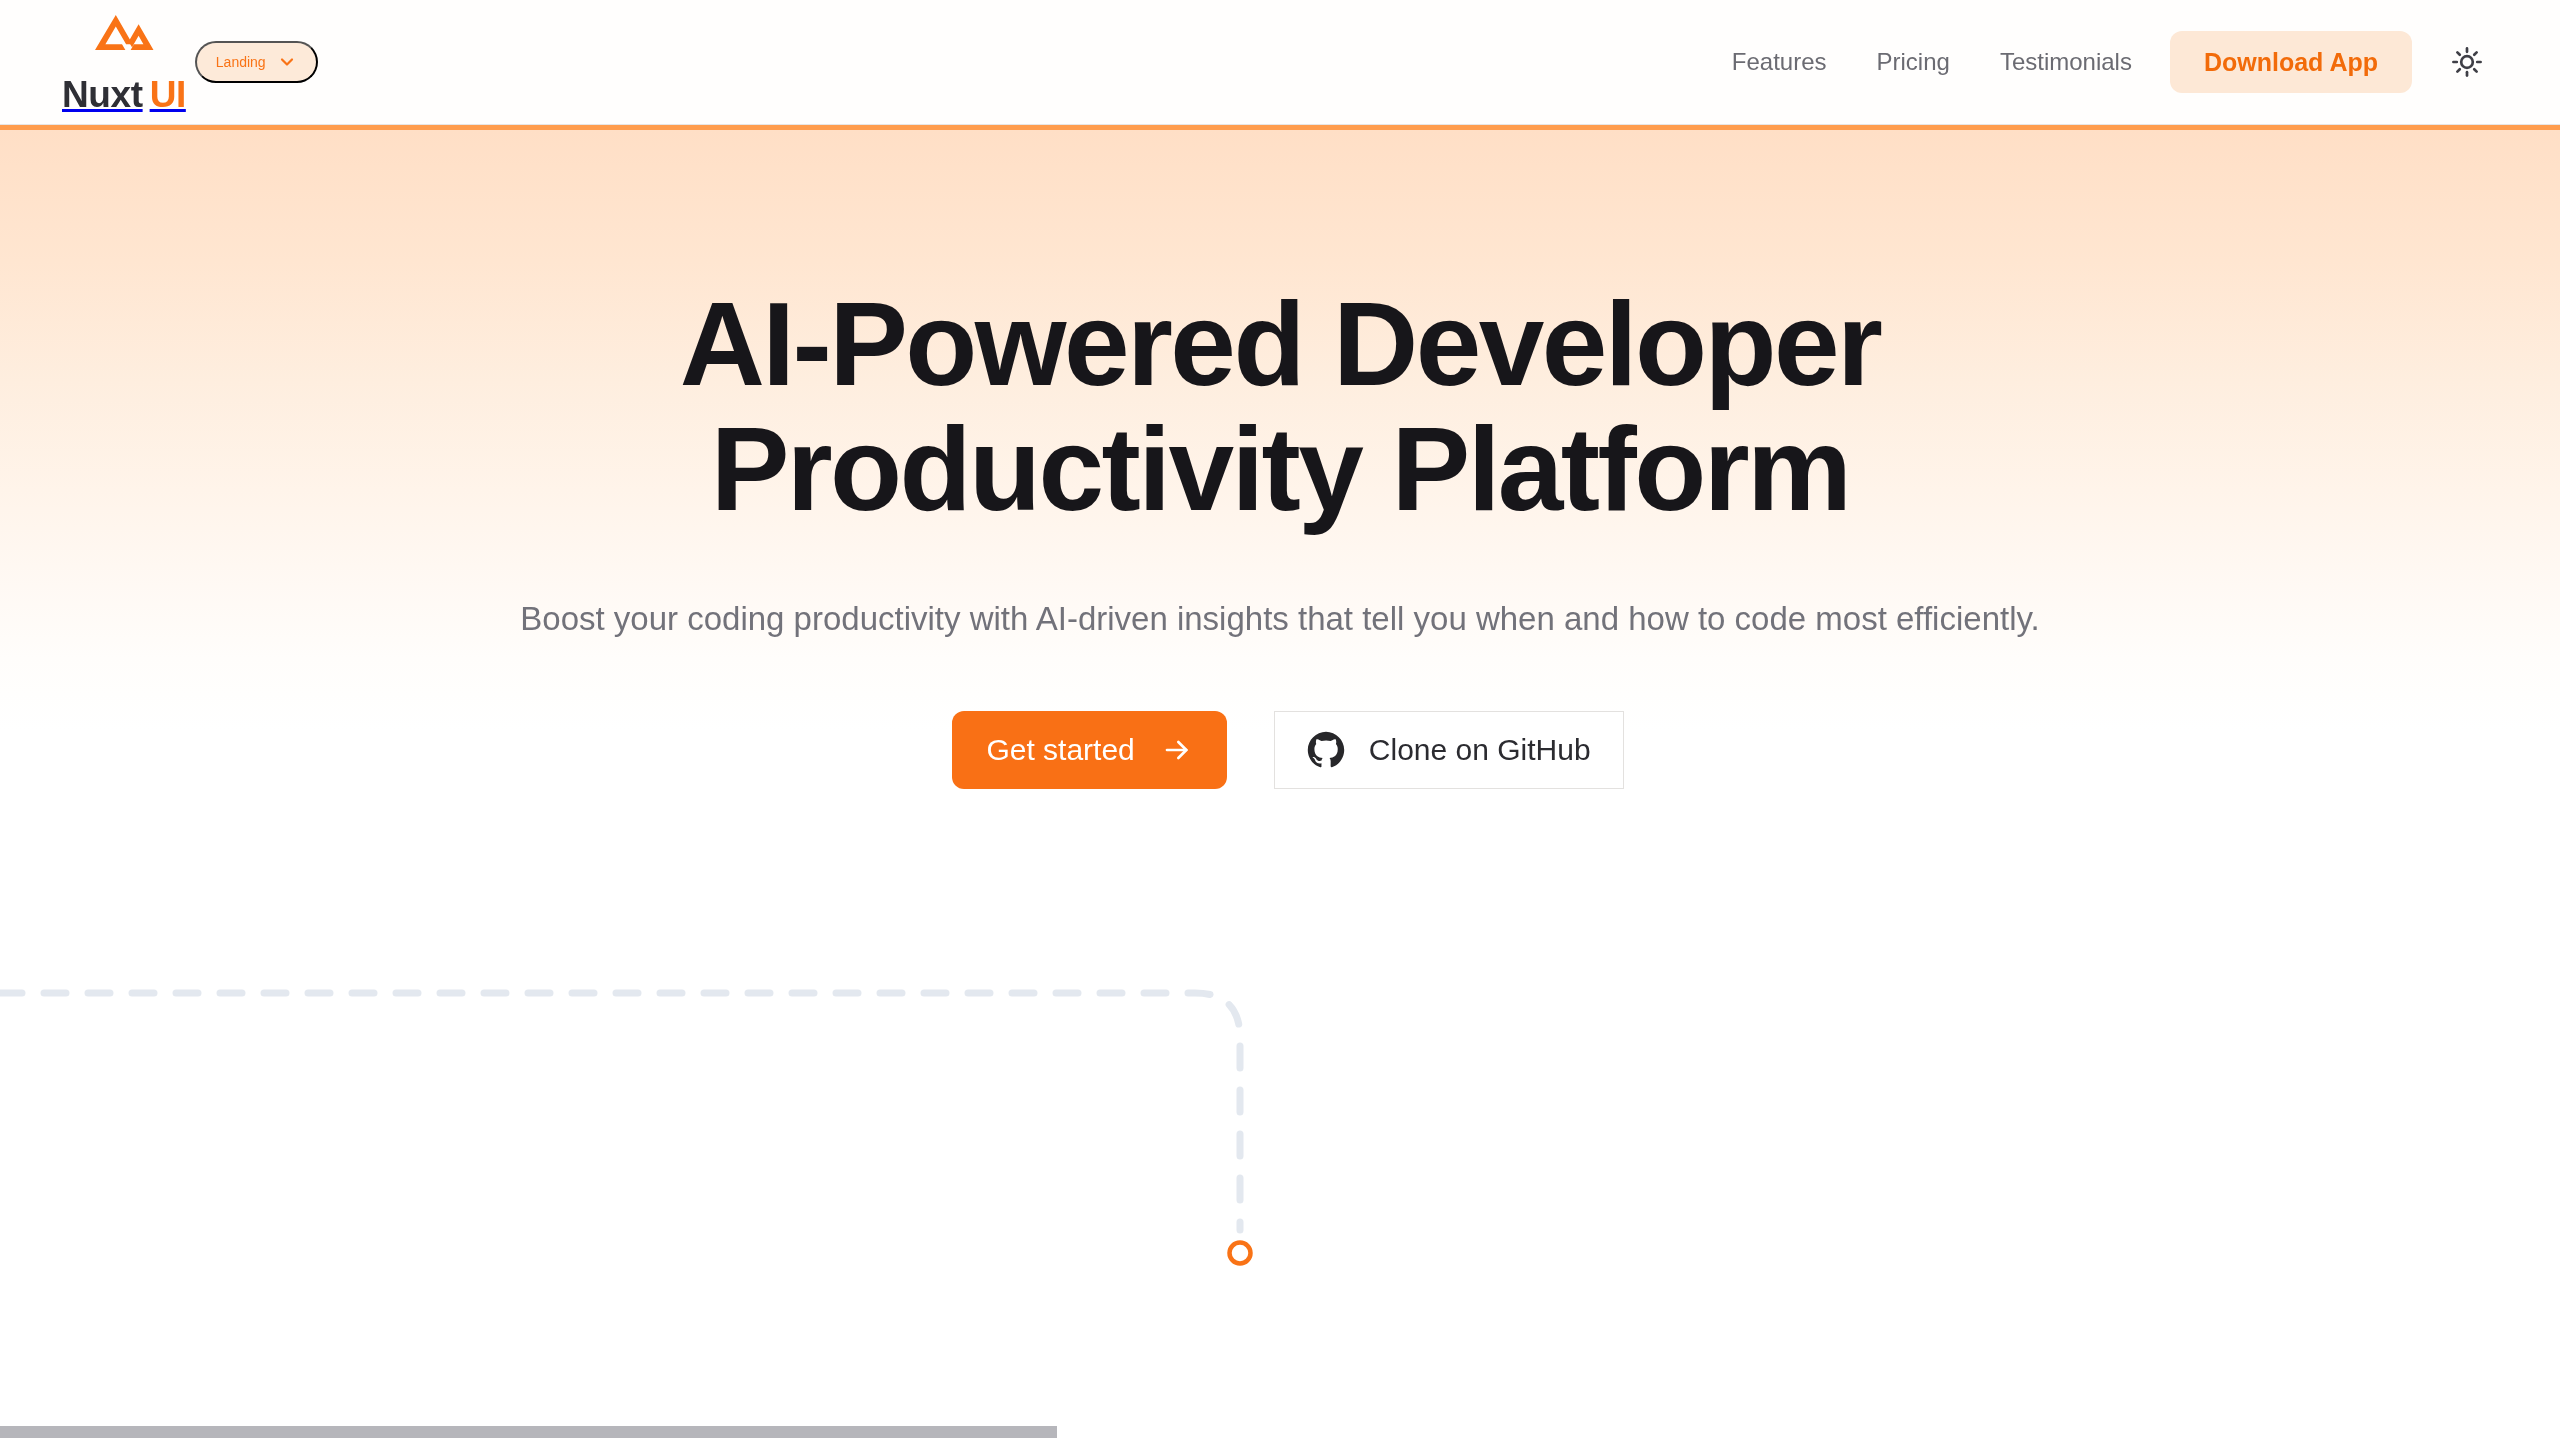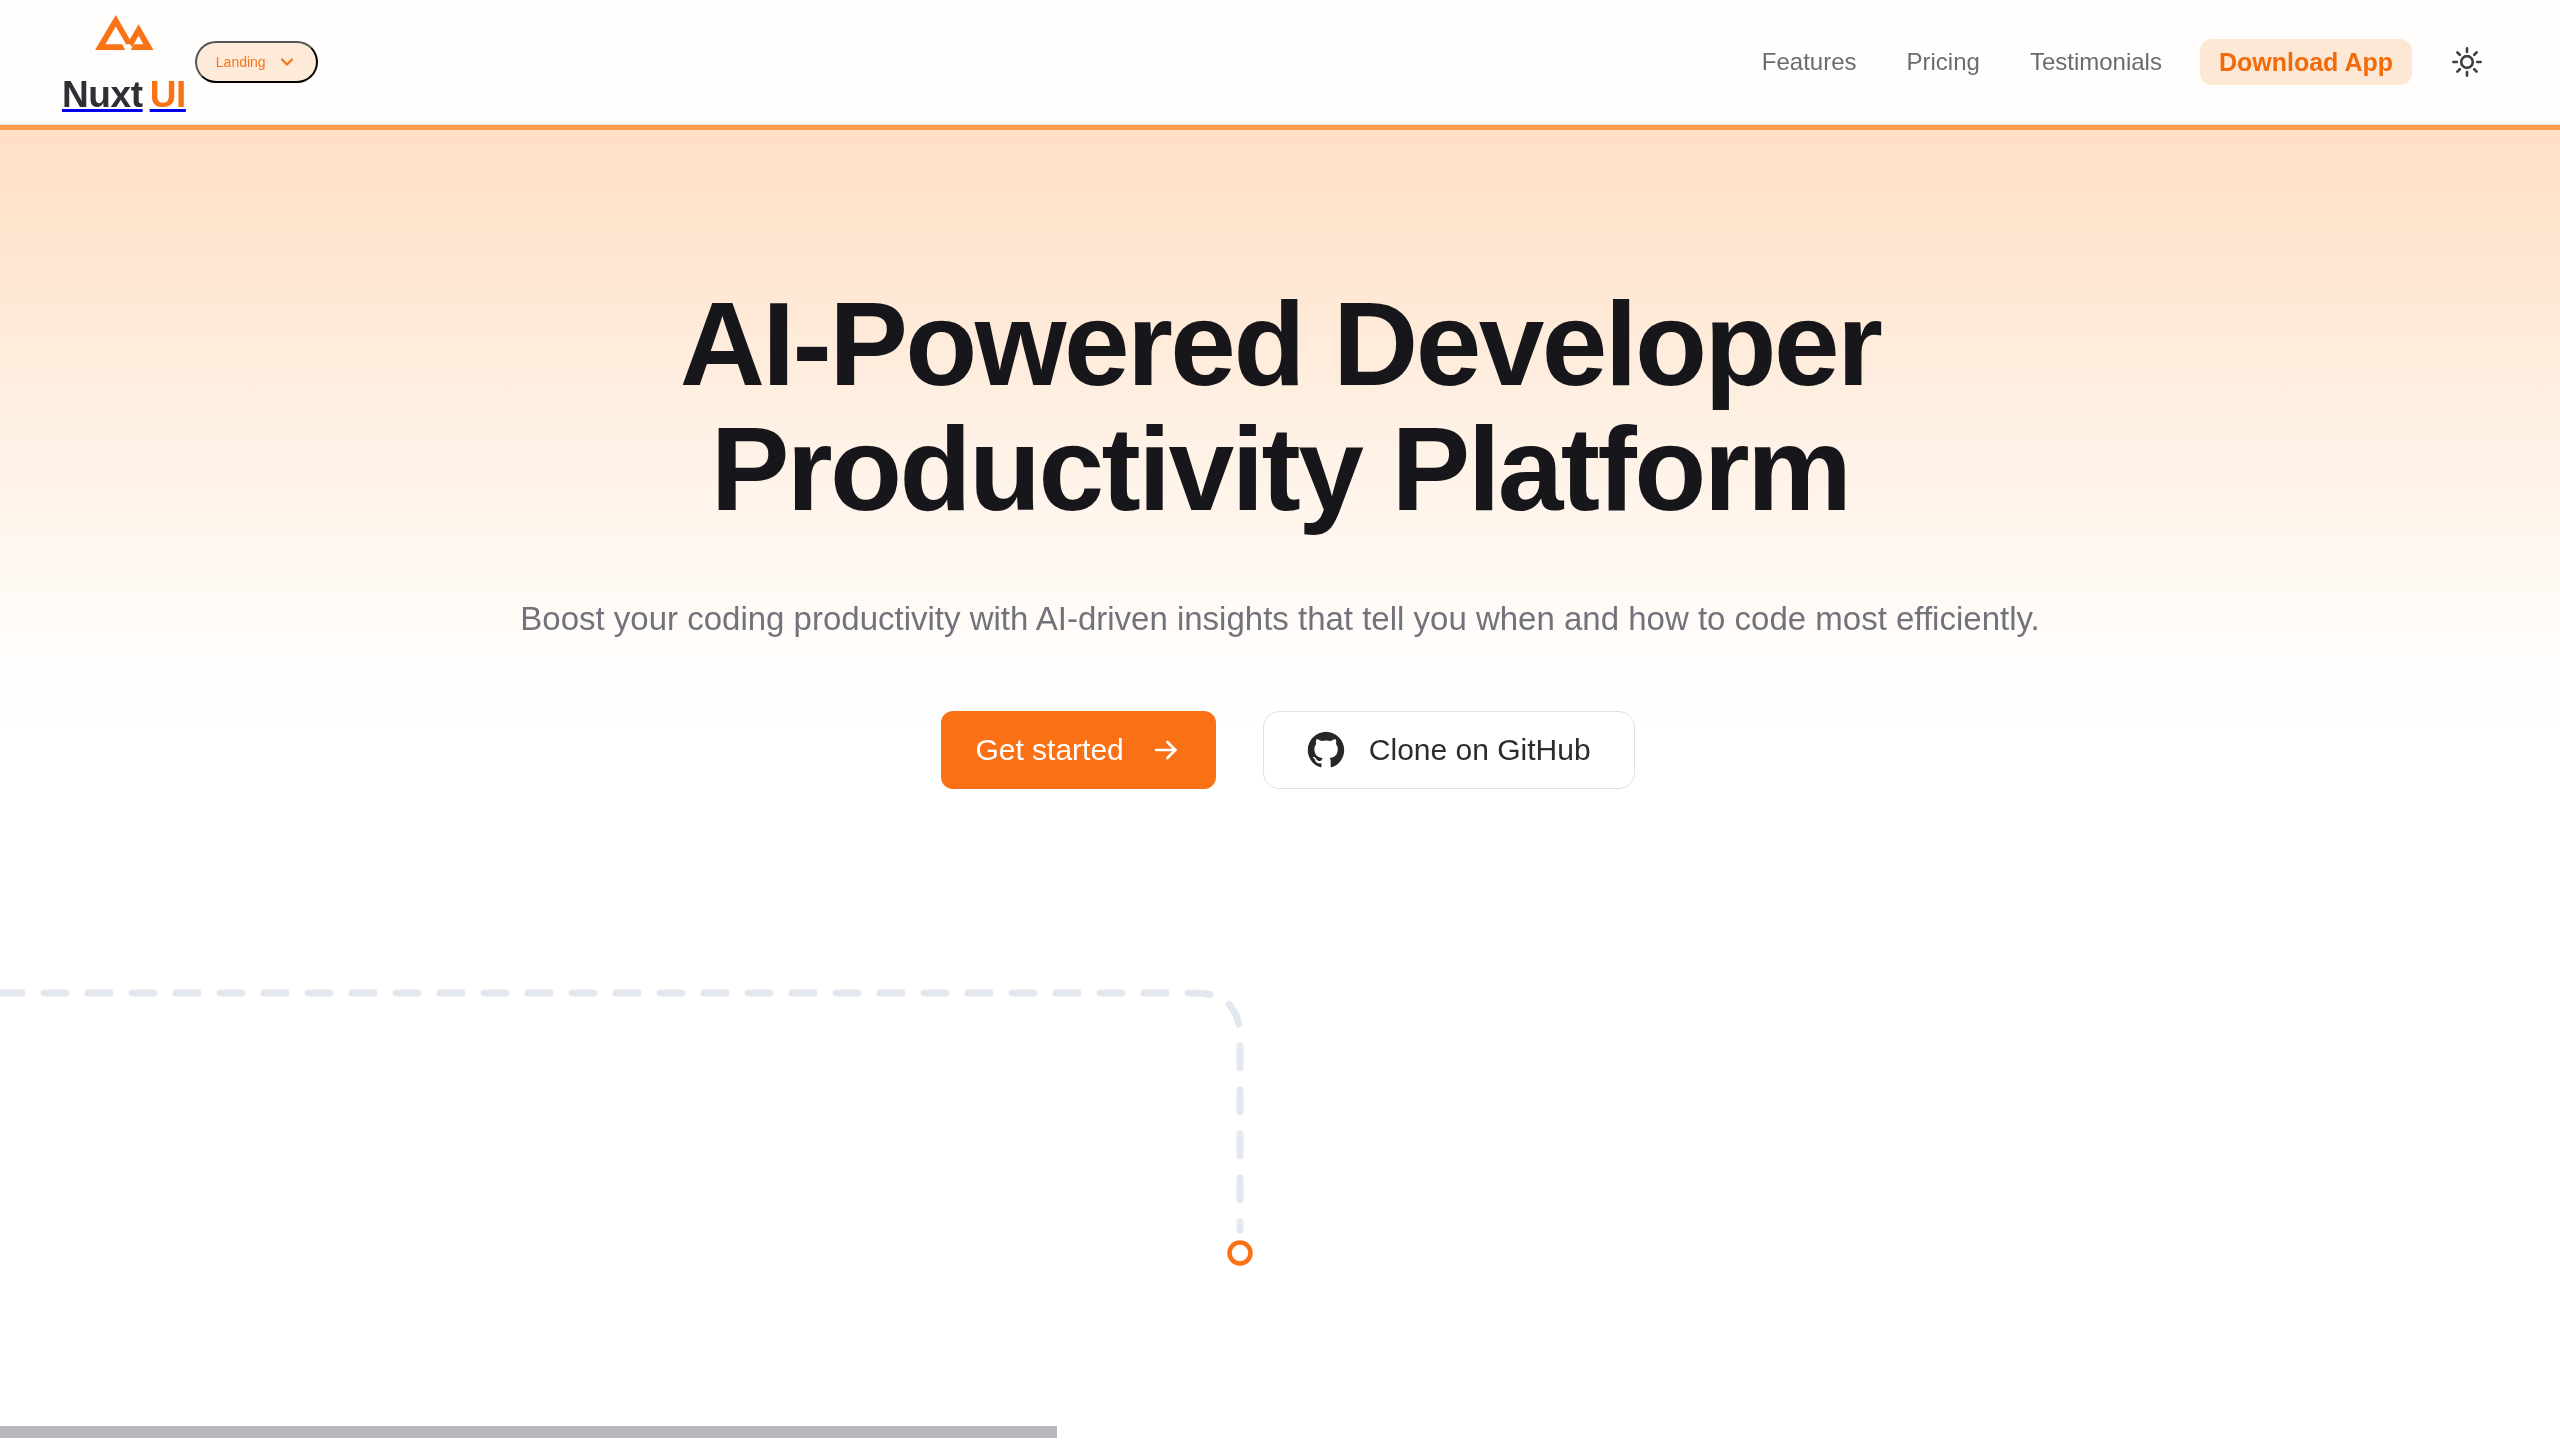--- a/index.html
+++ b/index.html
@@ -45,21 +45,21 @@
   }
   .badge .chev { display:block; width:20px; height:20px; flex:none; }
 
   .nav { display:flex; align-items:center; gap:0; }
   .nav-link {
     font-size:24px; color:#6b6b72; text-decoration:none;
     padding:0 25px; line-height:1; white-space:nowrap;
   }
   .nav-cta {
     display:inline-flex; align-items:center; justify-content:center;
-    height:46px; padding:0 19px; margin-left:13px;
+    height:62px; padding:0 34px; margin-left:13px;
     border-radius:12px;
     background:#fde8d6;
     color:#f26b0a;
     font-size:25px; font-weight:700;
     line-height:1; white-space:nowrap; text-decoration:none;
   }
   .theme-toggle {
     width:62px; height:62px; margin-left:24px;
     display:flex; align-items:center; justify-content:center;
     background:transparent; border:none; cursor:pointer;
@@ -123,22 +123,22 @@
     color:#ffffff;
     font-size:30px; font-weight:400;
     line-height:1; white-space:nowrap;
     text-decoration:none; border:none; cursor:pointer;
     font-family:"Liberation Sans", sans-serif;
     margin-left:16px;
   }
   .btn-primary svg { width:32px; height:32px; display:block; }
   .btn-secondary {
     display:inline-flex; align-items:center; gap:24px;
-    height:78px; padding:0 43px;
-    border-radius:16px;
+    height:78px; padding:0 32px;
+    border-radius:0;
     background:#ffffff;
     border:1px solid #e3e1df;
     color:#2b2b30;
     font-size:30px; font-weight:400;
     line-height:1; white-space:nowrap;
     text-decoration:none; cursor:pointer;
     font-family:"Liberation Sans", sans-serif;
   }
   .btn-secondary .gh { width:38px; height:38px; display:block; flex:none; }
 

